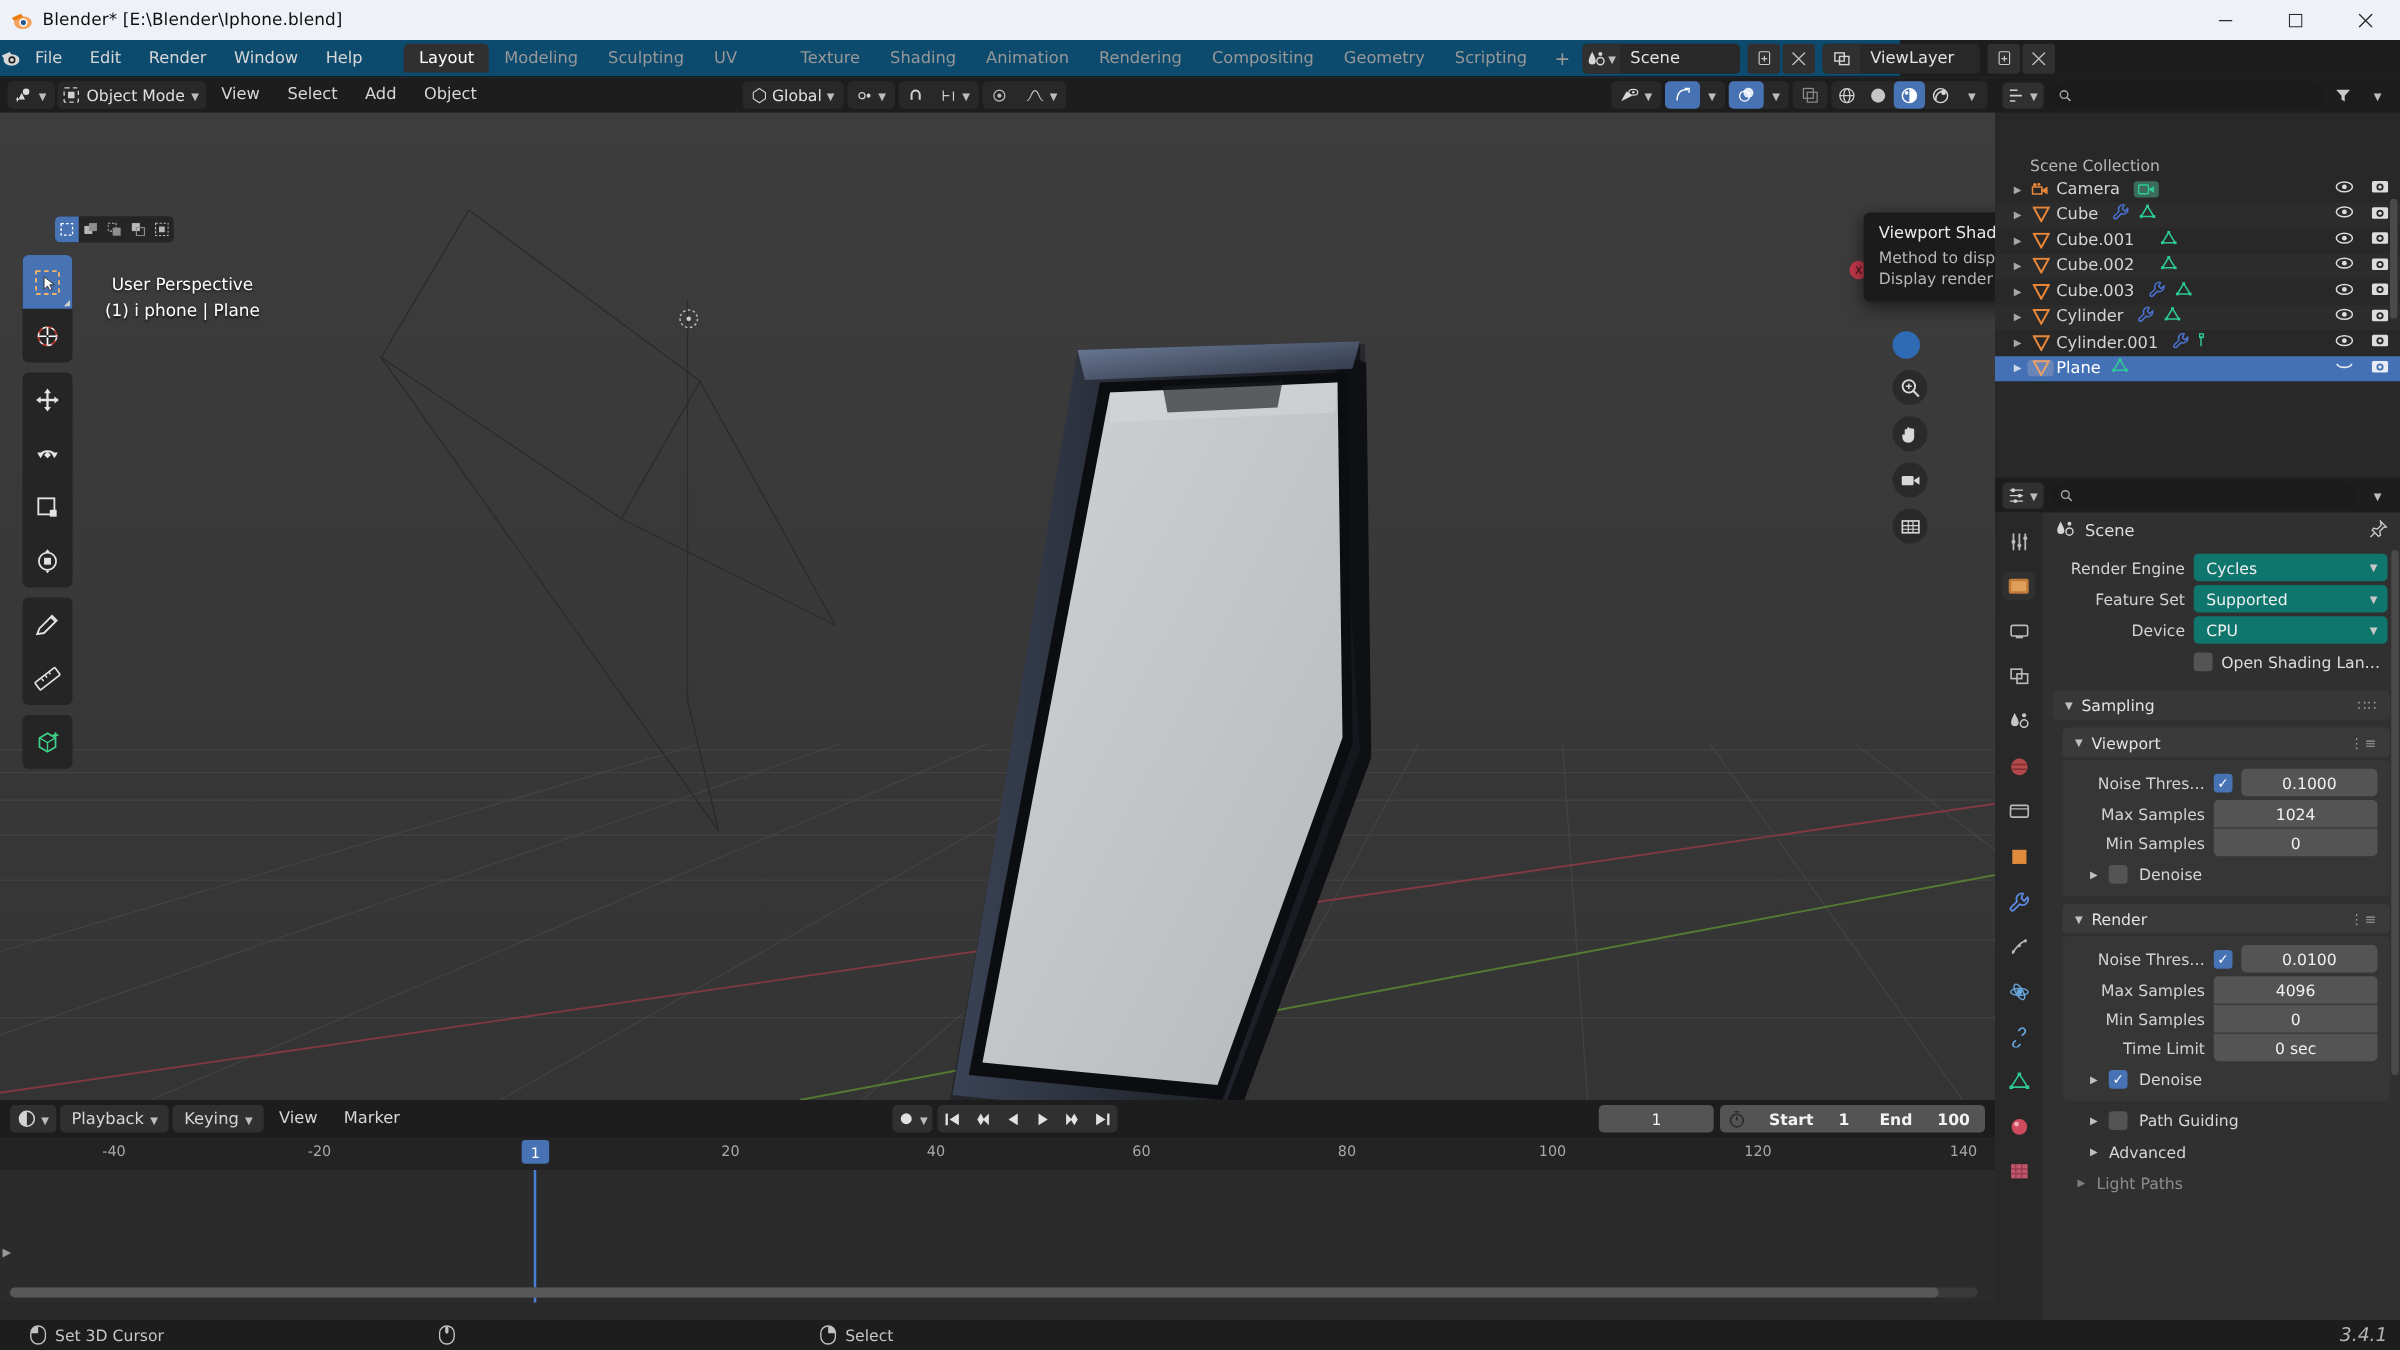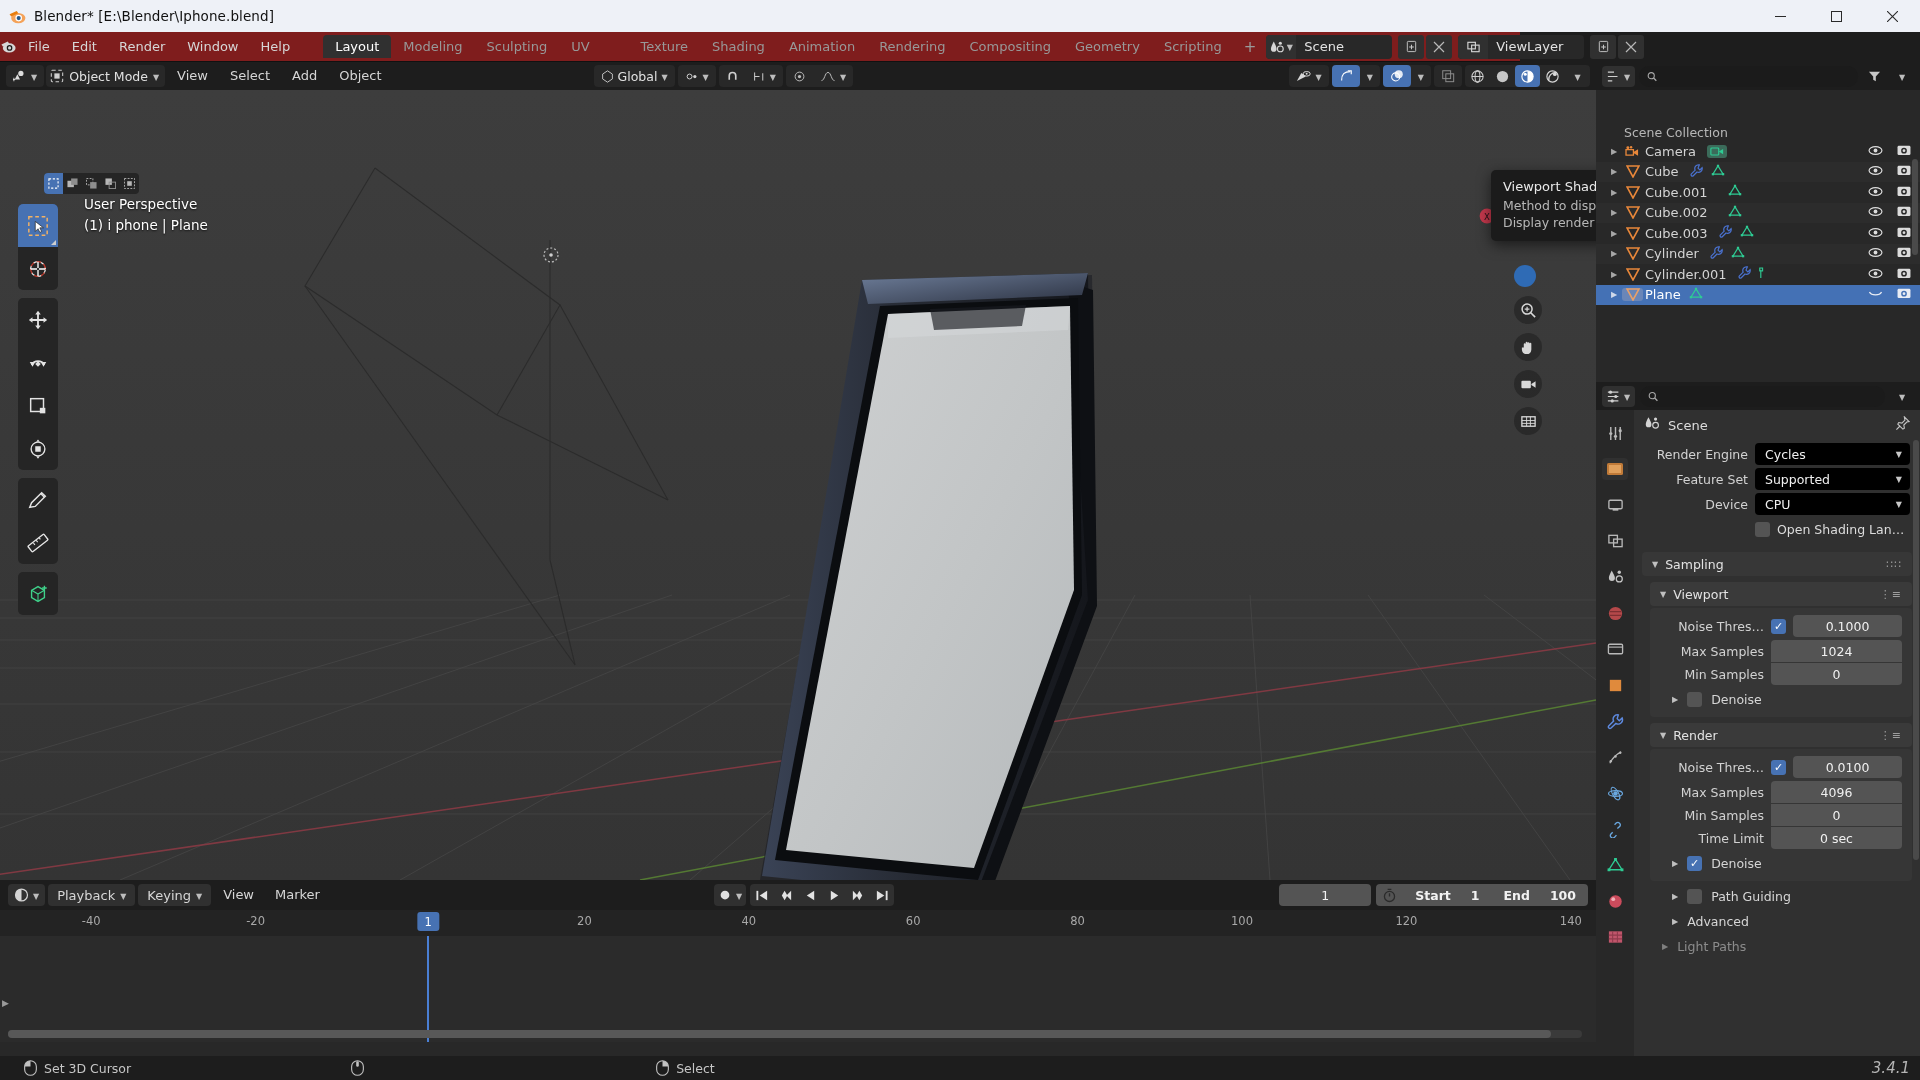--- a/index.html
+++ b/index.html
@@ -11,21 +11,21 @@
   .titlebar { position:absolute; left:0; top:0; width:1920px; height:32px;
     background:#eef1f7; color:#1a1a1a; display:flex; align-items:center; }
   .tb-icon { width:34px; display:flex; justify-content:center; align-items:center; }
   .tb-title { font-size:13.5px; color:#101010; letter-spacing:.1px; }
   .tb-btns { margin-left:auto; display:flex; height:32px; }
   .tb-btn { width:56px; height:32px; display:flex; align-items:center; justify-content:center;
     color:#2a2a2a; font-size:13px; }
 
   
   .topbar { position:absolute; left:0; top:32px; width:1520px; height:30px;
-    background:#7f1d1d; display:flex; align-items:center; border-bottom:1px solid #111; }
+    background:#0c4a6e; display:flex; align-items:center; border-bottom:1px solid #111; }
   .blender-logo { width:32px; display:flex; align-items:center; justify-content:center; }
   .menu-item { padding:0 11px; height:24px; line-height:24px; font-size:13px; color:#d6d6d6;
     border-radius:3px; }
   .ws-tabs { display:flex; align-items:center; margin-left:22px; height:30px; }
   .ws-tab { padding:0 12px; height:23px; line-height:23px; font-size:13px; color:#989898;
     border-radius:4px 4px 0 0; }
   .ws-tab.active { background:#303030; color:#ffffff; }
   .ws-add { padding:0 10px; font-size:15px; color:#9a9a9a; }
   .topbar-right { margin-left:auto; display:flex; align-items:center; height:26px; padding-right:6px; gap:0; }
   .scene-block { display:flex; align-items:center; height:24px; background:#282828; border-radius:4px;
@@ -50,22 +50,22 @@
   .mode-box { display:flex; align-items:center; background:#282828; border-radius:4px; height:22px;
     padding:0 6px 0 4px; gap:5px; }
   .vph-right { margin-left:auto; display:flex; align-items:center; gap:3px; }
   .sh-group { display:flex; background:#282828; border-radius:4px; height:22px; align-items:center; }
   .sh-btn { width:25px; height:22px; display:flex; align-items:center; justify-content:center; border-radius:4px; }
   .sh-btn.on { background:#4772b3; }
 
   .vp-canvas { position:absolute; left:0; top:28px; width:1596px; height:790px; }
   .grid-svg { position:absolute; left:0; top:0; }
 
-  .vp-overlay-text { position:absolute; left:84px; top:104px; font-size:13.5px; color:#ffffff;
-    line-height:21px; text-shadow:0 1px 2px rgba(0,0,0,.75); z-index:4; }
+  .vp-overlay-text { position:absolute; left:84px; top:128px; font-size:13.5px; color:#ffffff;
+    line-height:21px; text-shadow:0 1px 2px rgba(0,0,0,.75); z-index:4;text-align:center; }
 
   
   .tool-col { position:absolute; left:18px; top:114px; width:40px; z-index:5; }
   .tool-grp { background:#252525; border-radius:5px; margin-bottom:8px; overflow:hidden; }
   .tool-btn { width:40px; height:43px; display:flex; align-items:center; justify-content:center;
     position:relative; }
   .tool-btn.active { background:#4772b3; }
   .tool-btn .corner { position:absolute; right:2px; bottom:2px; width:0; height:0;
     border-left:5px solid transparent; border-bottom:5px solid #cfcfcf; }
 
@@ -119,21 +119,21 @@
     align-items:center; gap:14px; }
   .pr-tab { width:26px; height:22px; display:flex; align-items:center; justify-content:center; border-radius:4px; }
   .pr-tab.active { background:#303030; }
   .pr-main { flex:1; padding:0; overflow:hidden; position:relative; }
   .pr-bc { height:30px; display:flex; align-items:center; gap:8px; padding:0 10px; font-size:13px; color:#dcdcdc; }
   .pr-bc .pin { margin-left:auto; }
   .row { display:flex; align-items:center; height:22px; margin:3px 10px; gap:7px; }
   .row .lab { width:104px; text-align:right; font-size:12.5px; color:#d2d2d2; }
   .fld { flex:1; height:22px; background:#545454; border-radius:4px; display:flex; align-items:center;
     justify-content:center; font-size:12.5px; color:#f0f0f0; position:relative; }
-  .fld.drop { background:#000000; justify-content:flex-start; padding-left:10px; }
+  .fld.drop { background:#0f766e; justify-content:flex-start; padding-left:10px; }
   .fld .dchev { position:absolute; right:8px; font-size:8px; color:#c8c8c8; }
   .cbox { width:15px; height:15px; border-radius:3px; background:#545454; display:flex;
     align-items:center; justify-content:center; }
   .cbox.on { background:#4772b3; }
   .cbox .tick { color:#fff; font-size:11px; line-height:1; }
   .panel-head { height:24px; display:flex; align-items:center; gap:7px; padding:0 10px;
     background:#373737; border-radius:4px; margin:6px 8px 2px 8px; font-size:12.5px; color:#e2e2e2; }
   .panel-head.sub { background:#3a3a3a; margin-left:16px; }
   .panel-head .dots { margin-left:auto; color:#9d9d9d; font-size:11px; letter-spacing:1px; }
   .sub-block { background:#363636; border-radius:4px; margin:0 8px 4px 16px; padding:4px 0; }

